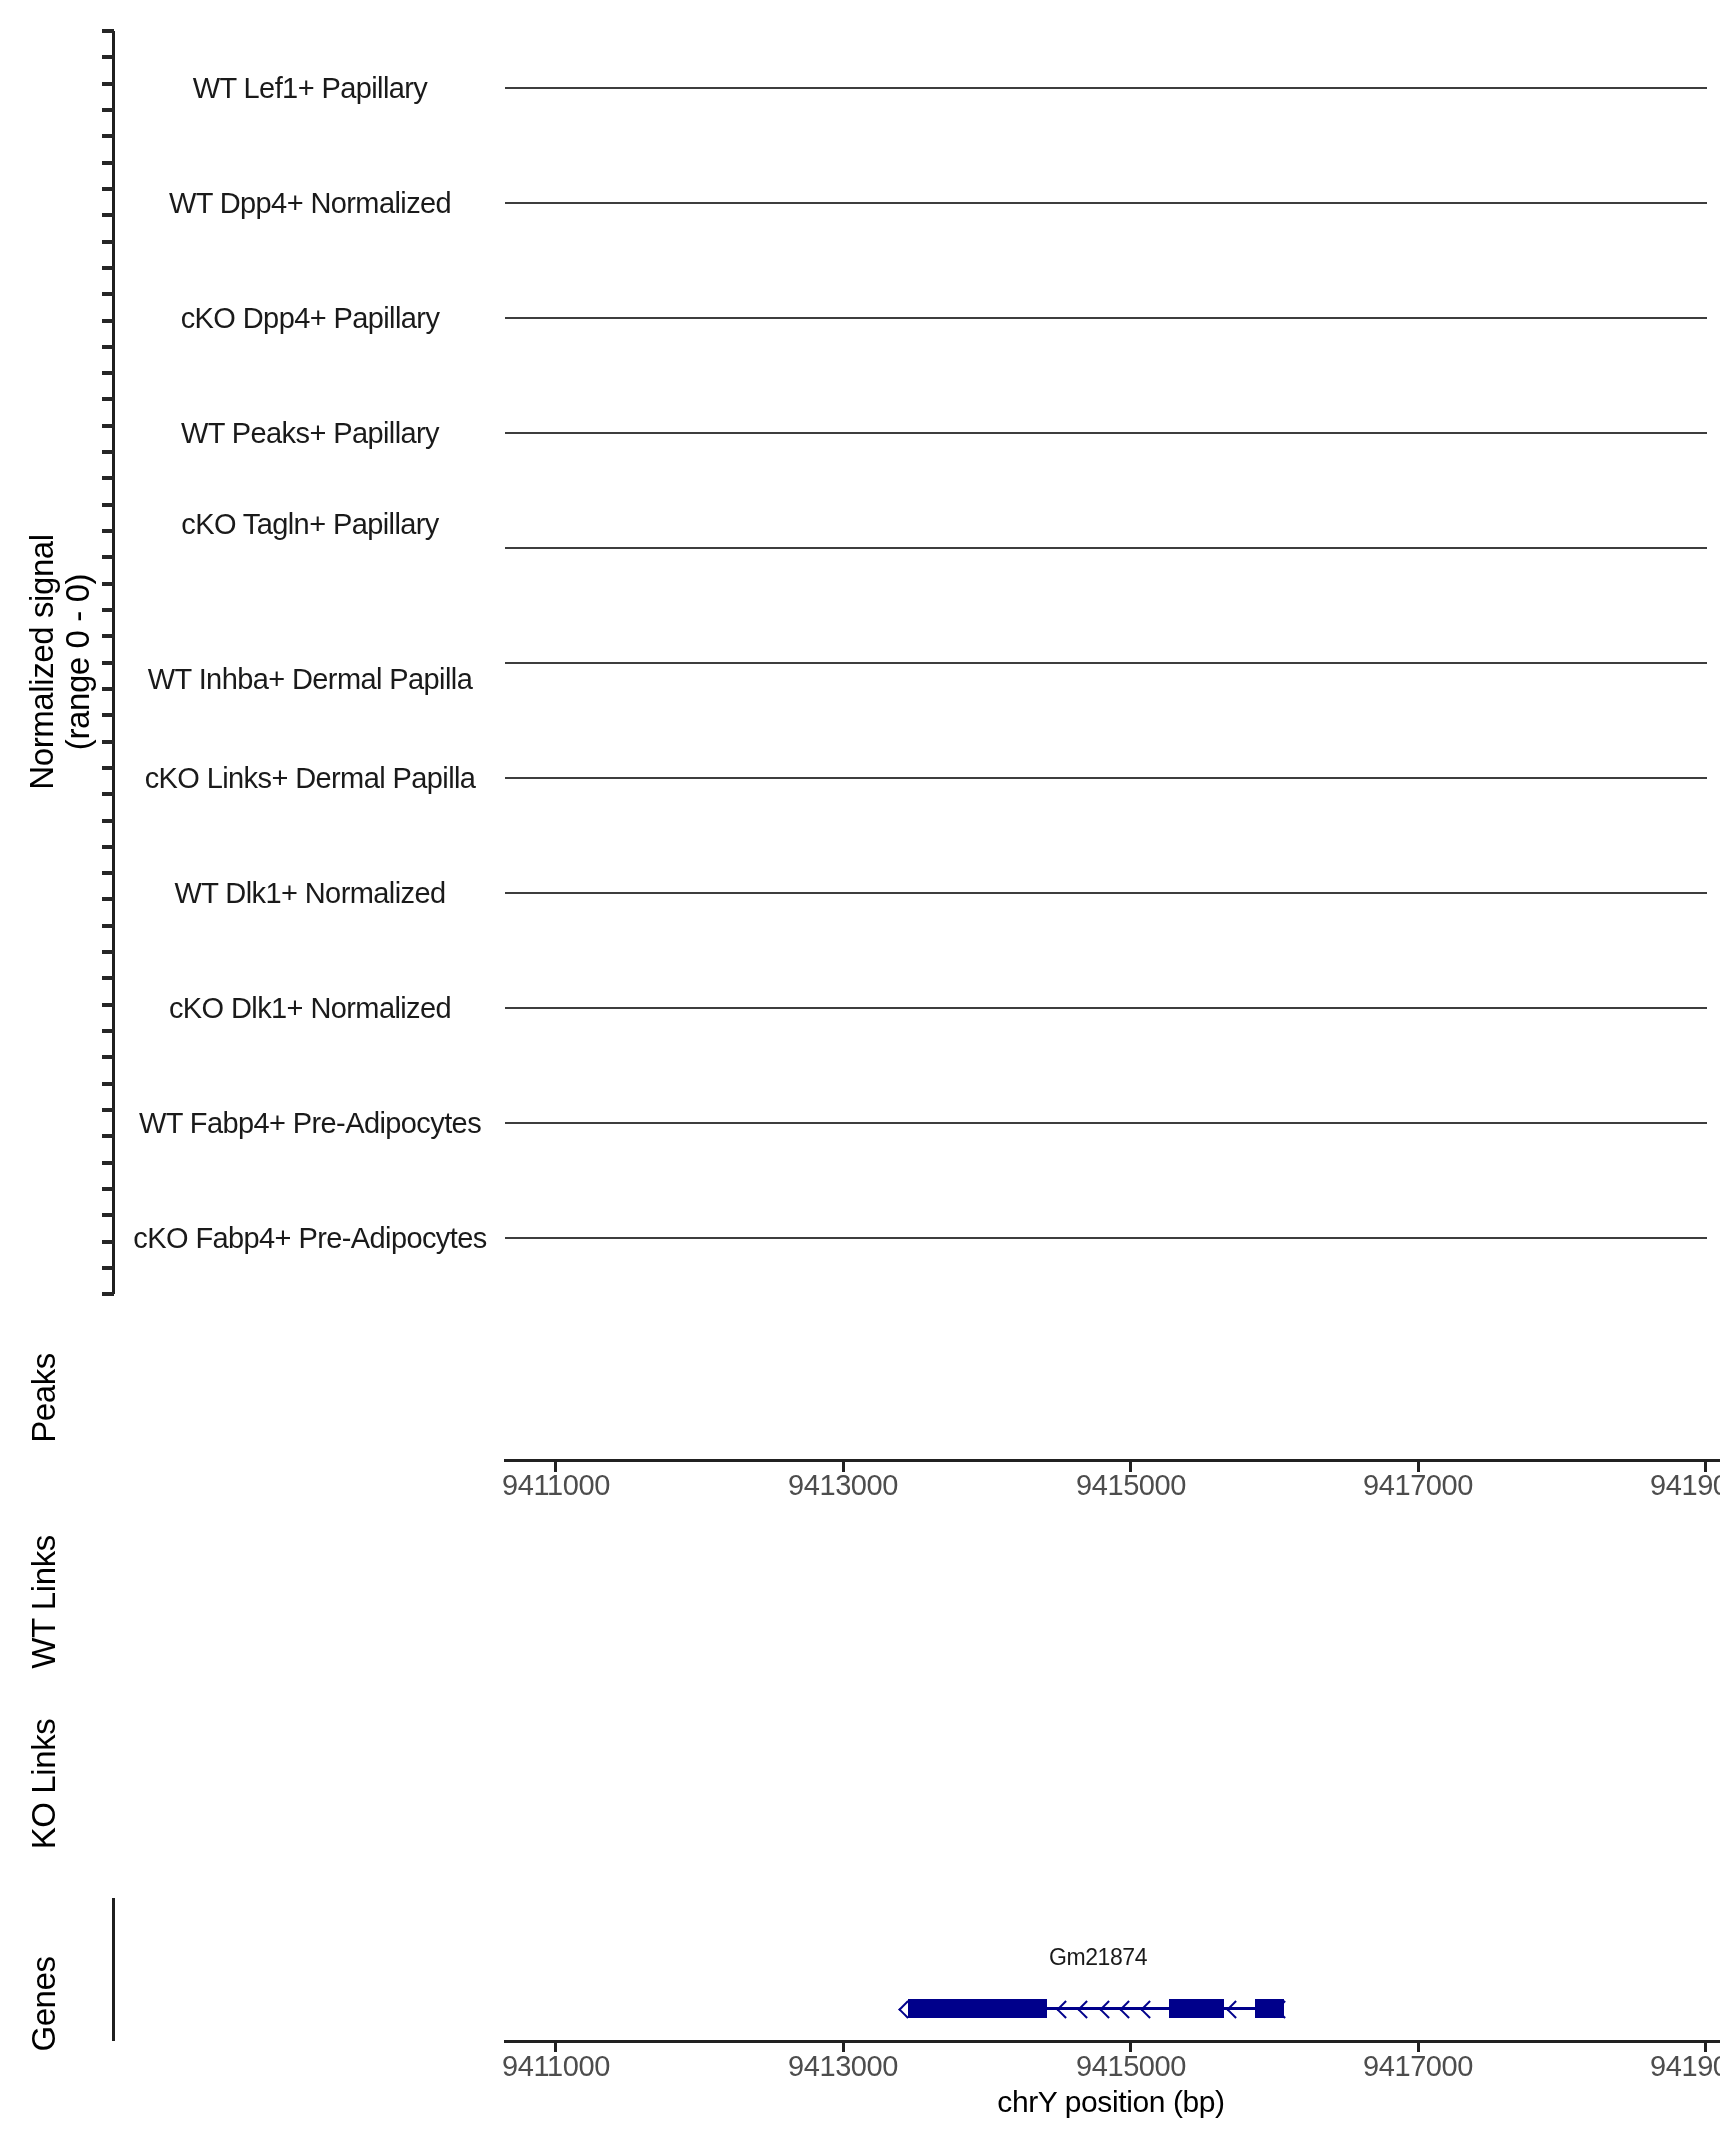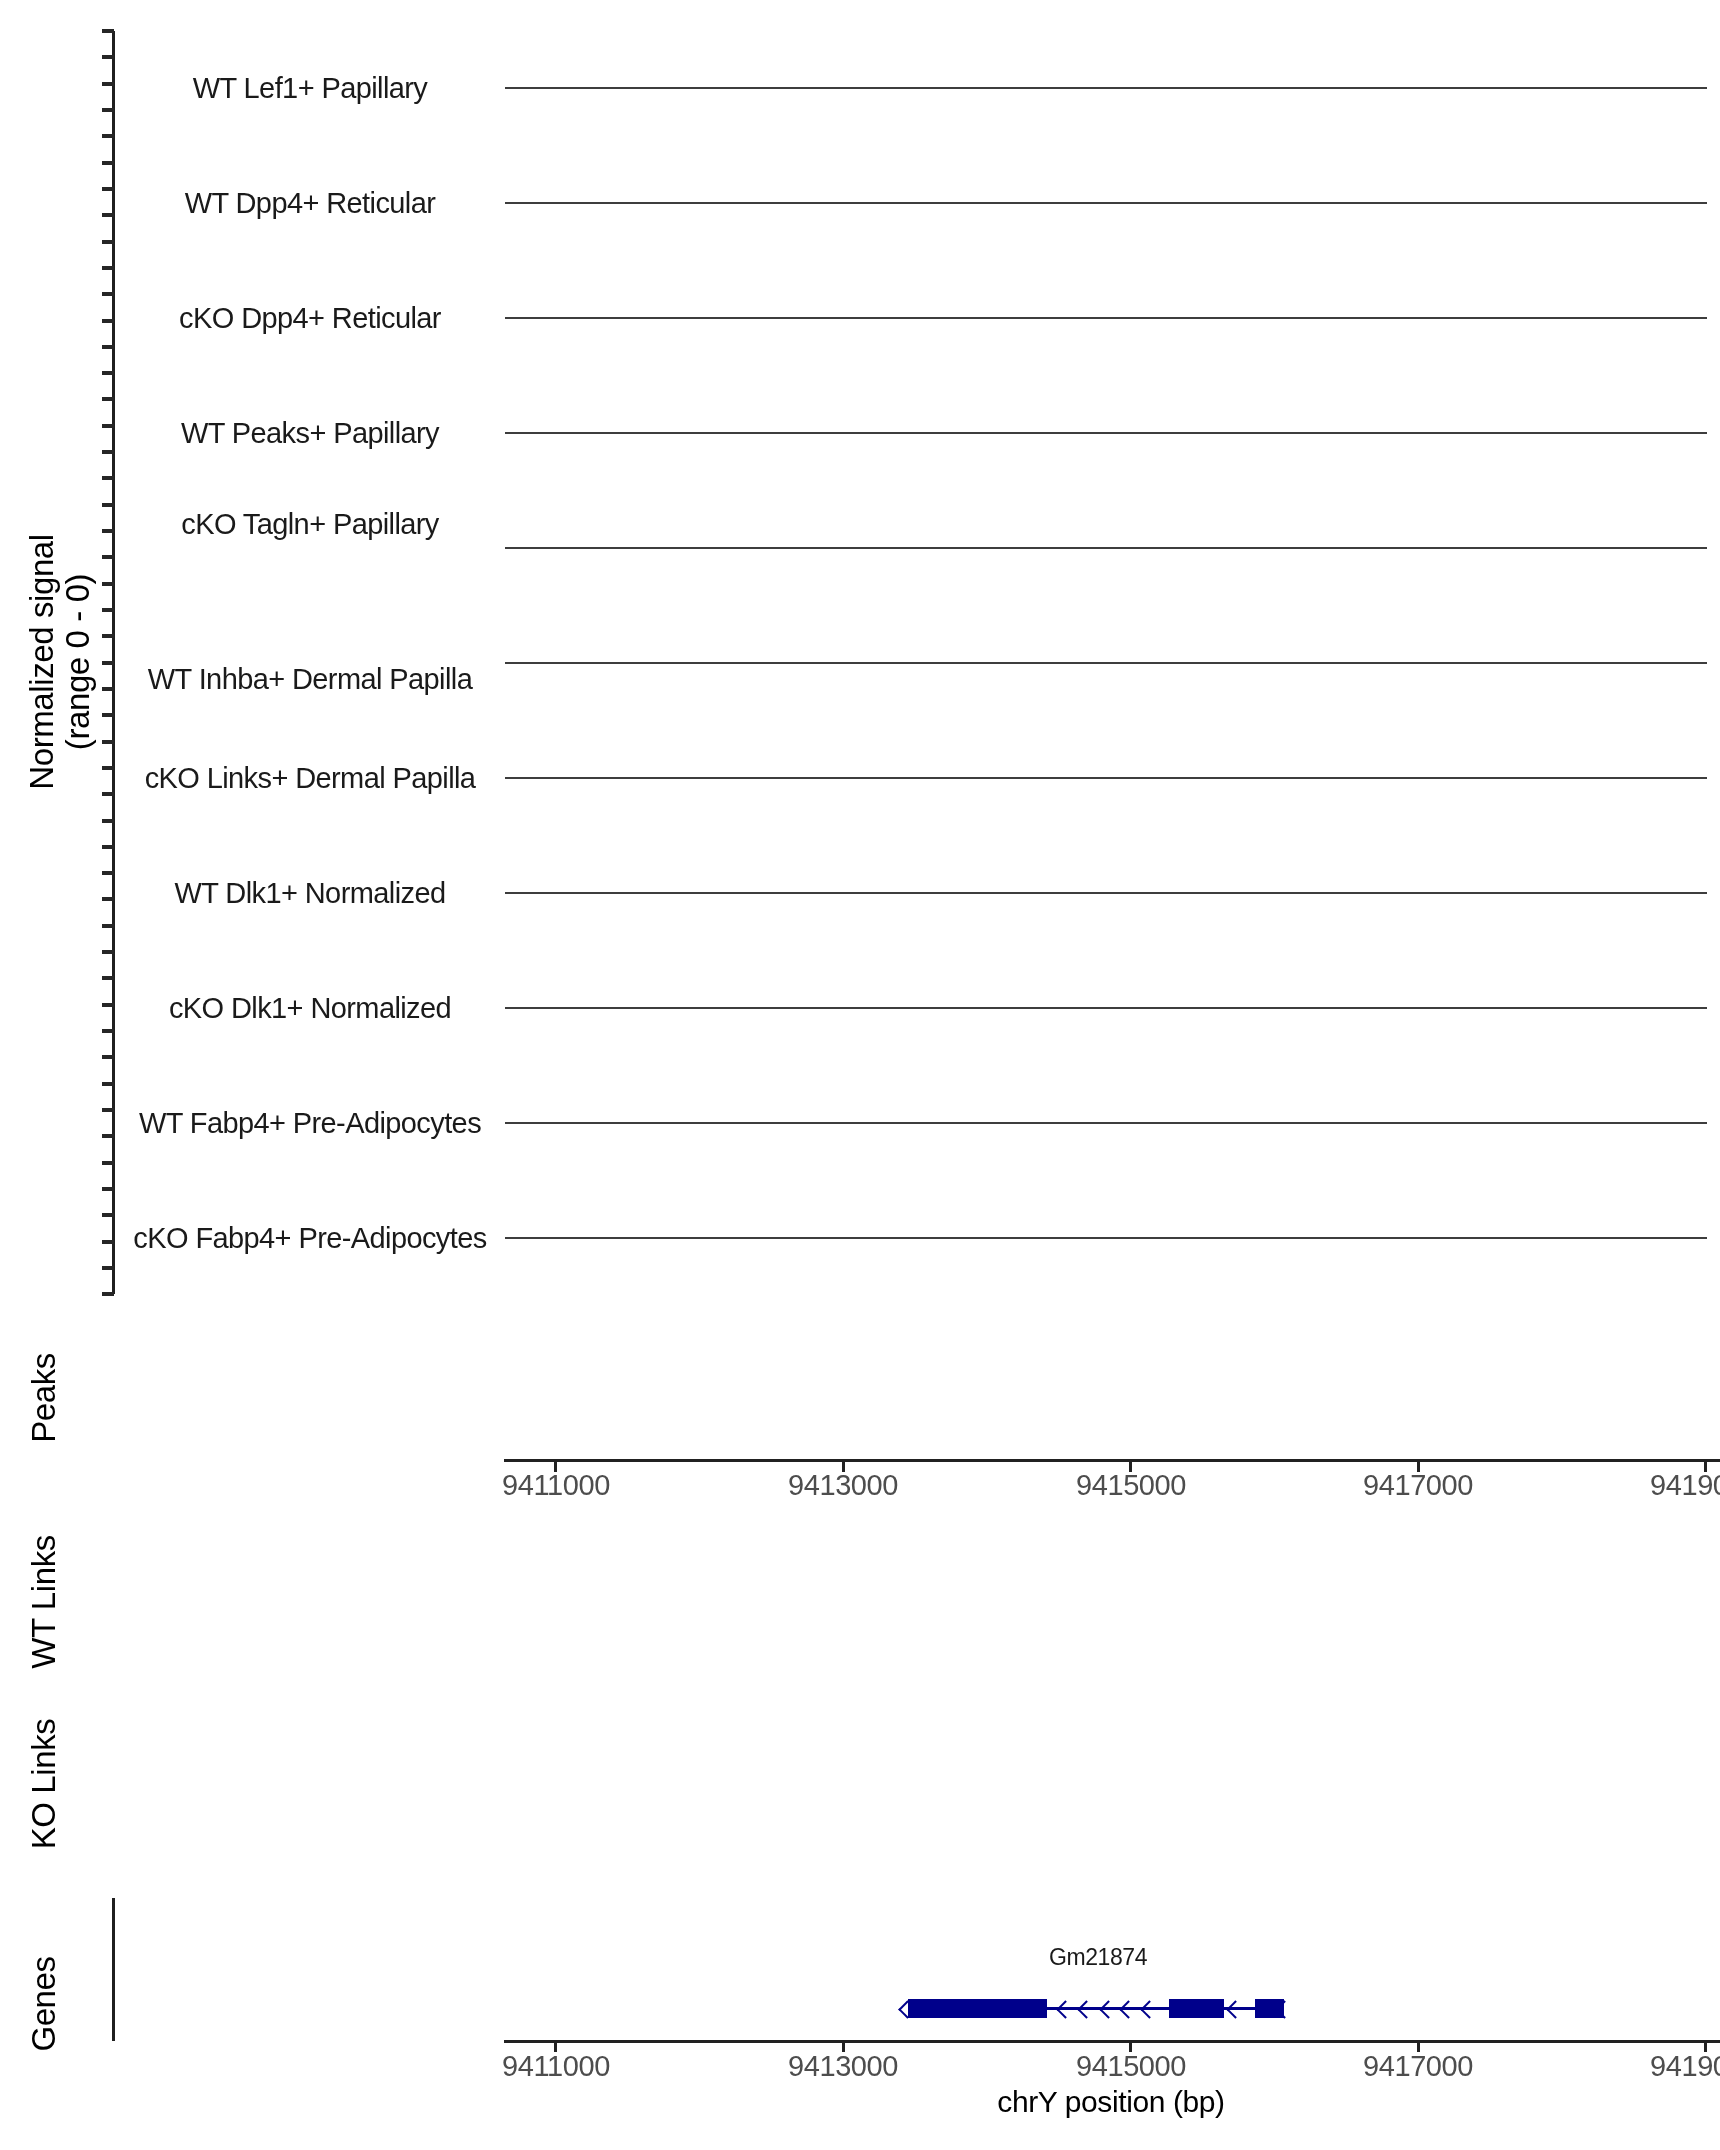--- a/index.html
+++ b/index.html
@@ -75,23 +75,23 @@
 
   <div class="gene-name" style="left:1098px; top:1944px;">Gm21874</div>
   <div id="gene"></div>
 
   <div class="xaxis-line" style="top:2040px;"></div>
   <div id="pos-axis-ticks"></div>
   <div class="xaxis-title" style="left:1111px; top:2085px;">chrY position (bp)</div>
 
 <div class="track-label" style="top: 88px;">WT Lef1+ Papillary</div>
     <div class="track-line" style="top: 87px;"></div>
-    <div class="track-label" style="top: 203px;">WT Dpp4+ Reticular</div>
+    <div class="track-label" style="top: 203px;">WT Dpp4+ Normalized</div>
     <div class="track-line" style="top: 202px;"></div>
-    <div class="track-label" style="top: 318px;">cKO Dpp4+ Reticular</div>
+    <div class="track-label" style="top: 318px;">cKO Dpp4+ Papillary</div>
     <div class="track-line" style="top: 317px;"></div>
     <div class="track-label" style="top: 433px;">WT Peaks+ Papillary</div>
     <div class="track-line" style="top: 432px;"></div>
     <div class="track-label" style="top: 524px;">cKO Tagln+ Papillary</div>
     <div class="track-line" style="top: 547px;"></div>
     <div class="track-label" style="top: 679px;">WT Inhba+ Dermal Papilla</div>
     <div class="track-line" style="top: 662px;"></div>
     <div class="track-label" style="top: 778px;">cKO Links+ Dermal Papilla</div>
     <div class="track-line" style="top: 777px;"></div>
     <div class="track-label" style="top: 893px;">WT Dlk1+ Normalized</div>

